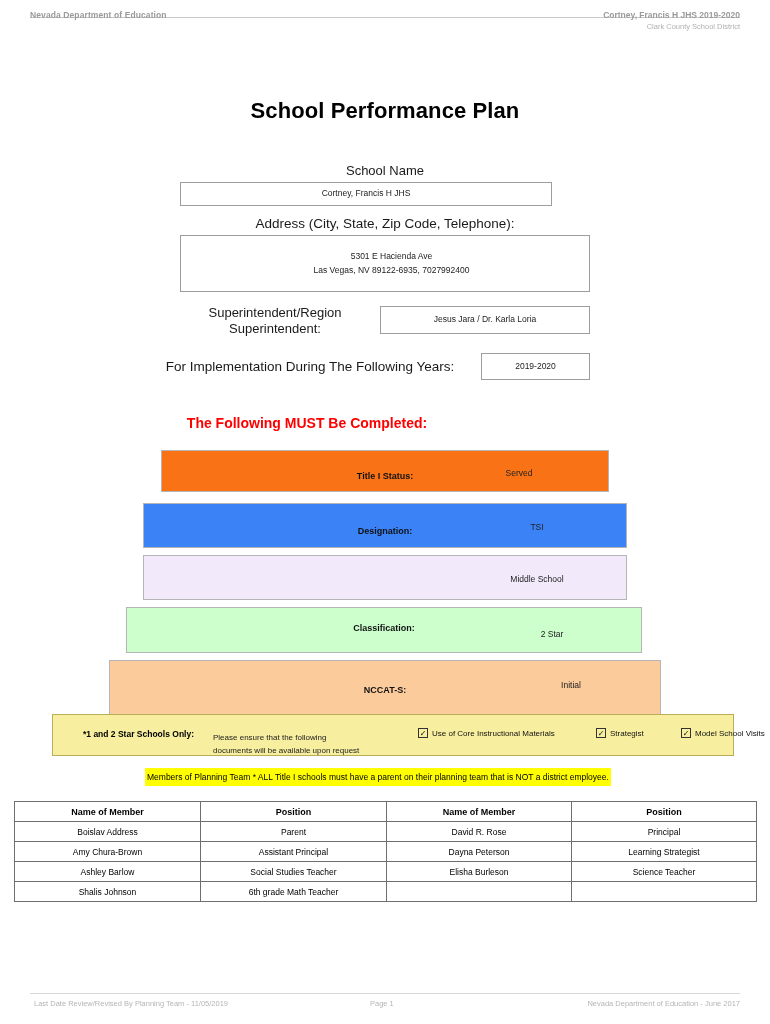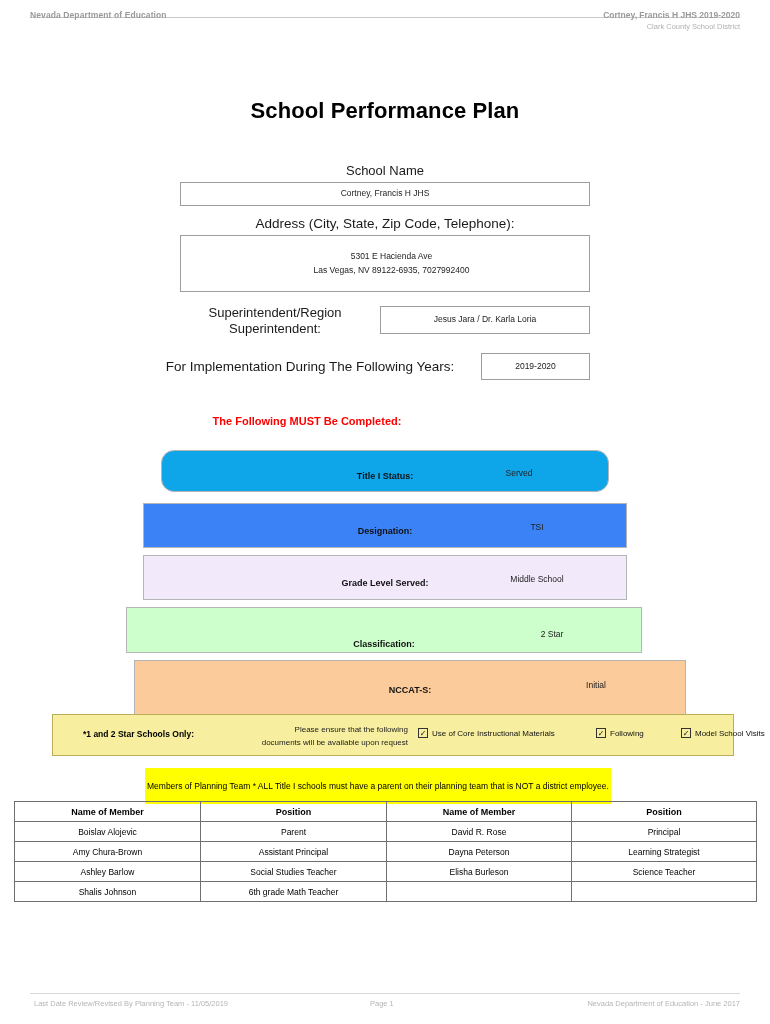--- a/index.html
+++ b/index.html
@@ -65,39 +65,39 @@
     align-items: center;
     justify-content: center;
   }
   .val-box .val-line {
     font-size: 8.5px;
     color: #222;
     line-height: 1.55;
   }
 
   #school-name-label { left: 180px; top: 163px; width: 410px; }
-  #school-name-box   { left: 180px; top: 182px; width: 410px; height: 24px; }
+  #school-name-box   { left: 180px; top: 182px; width: 372px; height: 24px; }
 
   #address-label { left: 180px; top: 216px; width: 410px; font-size: 13.5px; }
   #address-box   { left: 180px; top: 235px; width: 410px; height: 57px; padding-left: 13px; }
 
   #supt-label {
     left: 175px; top: 305px; width: 200px;
     font-size: 13px; line-height: 1.25;
   }
   #supt-box { left: 380px; top: 306px; width: 210px; height: 28px; }
 
   #years-label { left: 165px; top: 359px; width: 290px; font-size: 13.5px; }
   #years-box   { left: 481px; top: 353px; width: 109px; height: 27px; }
 
   #must-complete {
     position: absolute;
     left: 0; top: 415px; width: 614px;
     text-align: center;
-    font-size: 11px; font-weight: bold;
+    font-size: 14px; font-weight: bold;
     color: #ff0000;
   }
 
   
   .status-bar {
     position: absolute;
     box-sizing: border-box;
     border: 1.4px solid #b5b5b5;
     display: flex;
     align-items: center;
@@ -124,45 +124,45 @@
 
   #bar-designation { left: 143px; top: 503px; width: 484px; height: 45px; background: #f2e9fb; }
   #bar-designation .sb-label { top: 22px; }
   #bar-designation .sb-value { top: 18px; right: 14px; }
 
   #bar-grade { left: 143px; top: 555px; width: 484px; height: 45px; background: #f2e9fb; }
   #bar-grade .sb-label { top: 22px; }
   #bar-grade .sb-value { top: 18px; right: 14px; }
 
   #bar-classification { left: 126px; top: 607px; width: 516px; height: 46px; background: #ccffcc; }
-  #bar-classification .sb-label { top: 31px; }
+  #bar-classification .sb-label { top: 15px; }
   #bar-classification .sb-value { top: 21px; right: 14px; }
 
-  #bar-nccat { left: 109px; top: 660px; width: 552px; height: 64px; background: #fccb9b; margin-left: 25px; }
+  #bar-nccat { left: 109px; top: 660px; width: 552px; height: 64px; background: #fccb9b; }
   #bar-nccat .sb-label { top: 24px; }
   #bar-nccat .sb-value { top: 19px; right: 14px; }
 
   
   #star-schools-row {
     position: absolute;
     left: 52px; top: 714px; width: 682px; height: 42px;
     background: #f7ef9f;
     border: 1.3px solid #b9ae58;
     box-sizing: border-box;
   }
   #star-schools-row .ss-title {
     position: absolute;
     left: 8px; top: 14px; width: 155px;
     text-align: center;
     font-size: 8.5px; font-weight: bold;
   }
   #star-schools-row .ss-note {
     position: absolute;
-    left: 160px; top: 9px; width: 195px;
-    text-align: right;
+    left: 160px; top: 17px; width: 195px;
+    text-align: left;
     font-size: 8px;
     line-height: 1.6;
     color: #222;
   }
   .ss-check {
     position: absolute;
     top: 13px;
     display: flex;
     align-items: center;
     gap: 4px;
@@ -181,21 +181,21 @@
   #ss-check-0 { left: 365px; }
   #ss-check-1 { left: 543px; }
   #ss-check-2 { left: 628px; }
 
   
   #planning-banner {
     position: absolute;
     left: 145px; top: 768px;
     background: #ffff00;
     font-size: 8.5px;
-    padding: 13px 2px;
+    padding: 4px 2px;
     white-space: nowrap;
     color: #000;
     text-align: center;
   }
 
   
   #members-table {
     position: absolute;
     left: 14px; top: 801px; width: 742px;
     border-collapse: collapse;
@@ -259,30 +259,29 @@
   <div class="val-line">Jesus Jara / Dr. Karla Loria</div>
 </div>
 
 <div class="field-label" id="years-label">For Implementation During The Following Years:</div>
 <div class="val-box" id="years-box">
   <div class="val-line">2019-2020</div>
 </div>
 
 <div id="must-complete">The Following MUST Be Completed:</div>
 
-<div class="status-bar" id="bar-title1" style="background: #0ea5e9; border-radius: 13px;">
+<div class="status-bar" id="bar-title1" style="background: #f97316;">
   <div class="sb-label">Title I Status:</div>
   <div class="sb-value">Served</div>
 </div>
 <div class="status-bar" id="bar-designation" style="background: #3b82f6;">
   <div class="sb-label">Designation:</div>
   <div class="sb-value">TSI</div>
 </div>
 <div class="status-bar" id="bar-grade" style="background: rgb(242, 233, 251);">
-  <div class="sb-label">Grade Level Served:</div>
   <div class="sb-value">Middle School</div>
 </div>
 <div class="status-bar" id="bar-classification" style="background: rgb(204, 255, 204);">
   <div class="sb-label">Classification:</div>
   <div class="sb-value">2 Star</div>
 </div>
 <div class="status-bar" id="bar-nccat" style="background: rgb(252, 203, 155);">
   <div class="sb-label">NCCAT-S:</div>
   <div class="sb-value">Initial</div>
 </div>
@@ -293,21 +292,21 @@
     <div>Please ensure that the following</div>
     <div>documents will be available upon request</div>
   </div>
 
   <div class="ss-check" id="ss-check-0">
     <span class="cbox">✓</span>
     <span class="clabel">Use of Core Instructional Materials</span>
   </div>
   <div class="ss-check" id="ss-check-1">
     <span class="cbox">✓</span>
-    <span class="clabel">Following</span>
+    <span class="clabel">Strategist</span>
   </div>
   <div class="ss-check" id="ss-check-2">
     <span class="cbox">✓</span>
     <span class="clabel">Model School Visits</span>
   </div>
 </div>
 
 <div id="planning-banner">Members of Planning Team * ALL Title I schools must have a parent on their planning team that is NOT a district employee.</div>
 
 <table id="members-table">
@@ -320,21 +319,21 @@
   <thead>
     <tr>
       <th>Name of Member</th>
       <th>Position</th>
       <th>Name of Member</th>
       <th>Position</th>
     </tr>
   </thead>
   <tbody>
     <tr>
-      <td>Boislav Alojevic</td>
+      <td>Boislav Address</td>
       <td>Parent</td>
       <td>David R. Rose</td>
       <td>Principal</td>
     </tr>
     <tr>
       <td>Amy Chura-Brown</td>
       <td>Assistant Principal</td>
       <td>Dayna Peterson</td>
       <td>Learning Strategist</td>
     </tr>

